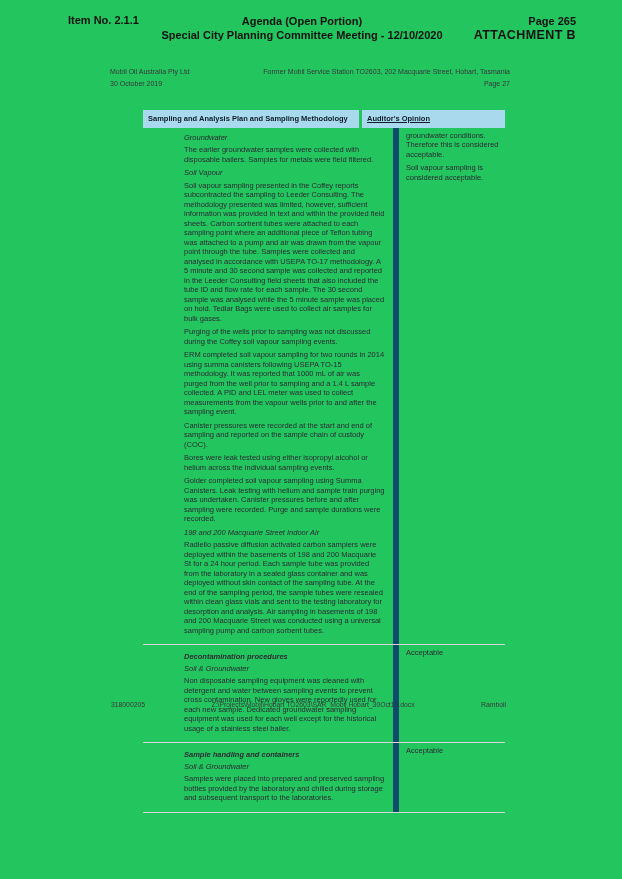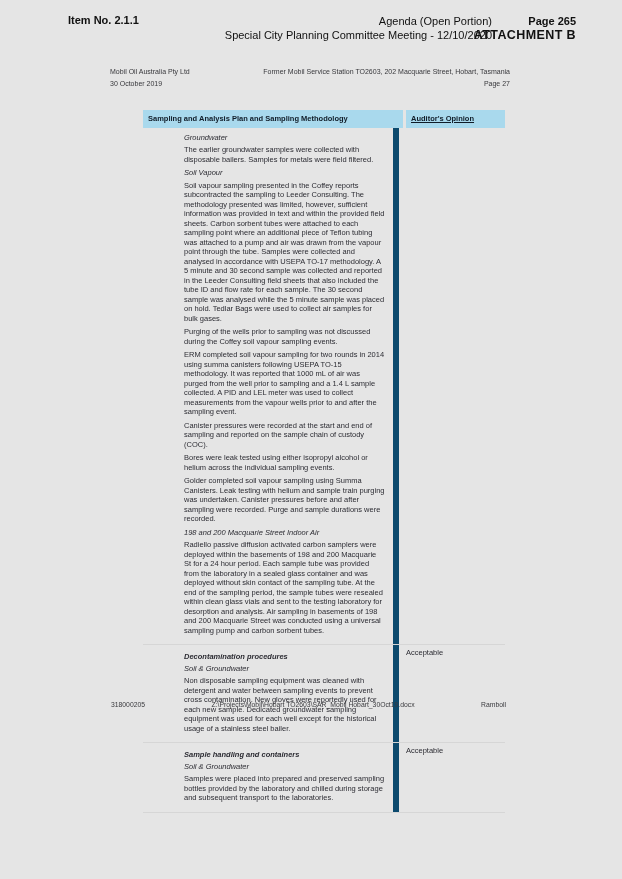--- a/index.html
+++ b/index.html
@@ -1,42 +1,42 @@
 <!DOCTYPE html>
 <html><head>
 <meta charset="utf-8">
 <style>
   html,body{margin:0;padding:0;background:#ffffff;}
   .page{
     position:relative;
     width:622px;height:879px;
-    background:#e5e5e5;
+    background:#22c55e;
     font-family:"Liberation Sans",sans-serif;
     color:#222;
     overflow:hidden;
   }
   
   .agenda-header{position:absolute;top:13px;left:0;right:0;height:40px;}
   .ah-left{position:absolute;left:68px;top:1px;font-size:11px;font-weight:bold;color:#111;}
-  .ah-center{position:absolute;left:282px;top:1px;transform:translateX(-50%);
-             width:420px;text-align:right;font-size:11px;font-weight:normal;line-height:14px;color:#111;}
+  .ah-center{position:absolute;left:302px;top:1px;transform:translateX(-50%);
+             width:420px;text-align:center;font-size:11px;font-weight:bold;line-height:14px;color:#111;}
   .ah-right{position:absolute;right:46px;top:1px;text-align:right;color:#111;}
   .ah-right .pageno{font-size:11px;font-weight:bold;line-height:14px;}
   .ah-right .attachment{font-size:12.5px;font-weight:bold;letter-spacing:.4px;line-height:15px;margin-left:41px;}
   
   .doc-header{position:absolute;top:66px;left:110px;right:112px;
               display:flex;justify-content:space-between;
               font-size:7px;line-height:11.5px;color:#38383c;}
   .dh-right{text-align:right;}
   
   .audit-table{position:absolute;top:110px;left:143px;width:362px;
                font-size:7.5px;line-height:9.5px;color:#2c2c33;}
   .thead{display:flex;gap:3px;}
   .th{font-weight:bold;color:#101c28;padding:4px 5px 4px 5px;box-sizing:border-box;}
-  .th-left{width:260px;}
+  .th-left{width:216px;}
   .th-right{flex:1;}
   .trow{display:flex;border-bottom:1px solid #d6d6d6;}
   .tcell{box-sizing:border-box;}
   .tcell-left{width:220px;border-right:6px solid #0c4a6e;padding:3px 8px 5px 5px;margin-left:36px;}
   .tcell-right{flex:1;padding:3px 3px 5px 7px;}
   .blk{margin:0 0 4px 0;}
   .blk.para{}
   .blk.italic{font-style:italic;margin:2px 0 3px 0;}
   .blk.bold-italic{font-style:italic;font-weight:bold;margin:4px 0 2px 0;}
   
@@ -85,20 +85,24 @@
             <p class="blk italic">Soil Vapour</p>
             <p class="blk para">Soil vapour sampling presented in the Coffey reports subcontracted the sampling to Leeder Consulting. The methodology presented was limited, however, sufficient information was provided in text and within the provided field sheets. Carbon sorbent tubes were attached to each sampling point where an additional piece of Teflon tubing was attached to a pump and air was drawn from the vapour point through the tube. Samples were collected and analysed in accordance with USEPA TO-17 methodology. A 5 minute and 30 second sample was collected and reported in the Leeder Consulting field sheets that also included the tube ID and flow rate for each sample. The 30 second sample was analysed while the 5 minute sample was placed on hold. Tedlar Bags were used to collect air samples for bulk gases.</p>
             <p class="blk para">Purging of the wells prior to sampling was not discussed during the Coffey soil vapour sampling events.</p>
             <p class="blk para">ERM completed soil vapour sampling for two rounds in 2014 using summa canisters following USEPA TO-15 methodology. It was reported that 1000 mL of air was purged from the well prior to sampling and a 1.4 L sample collected. A PID and LEL meter was used to collect measurements from the vapour wells prior to and after the sampling event.</p>
             <p class="blk para">Canister pressures were recorded at the start and end of sampling and reported on the sample chain of custody (COC).</p>
             <p class="blk para">Bores were leak tested using either isopropyl alcohol or helium across the individual sampling events.</p>
             <p class="blk para">Golder completed soil vapour sampling using Summa Canisters. Leak testing with helium and sample train purging was undertaken. Canister pressures before and after sampling were recorded. Purge and sample durations were recorded.</p>
             <p class="blk italic">198 and 200 Macquarie Street Indoor Air</p>
             <p class="blk para">Radiello passive diffusion activated carbon samplers were deployed within the basements of 198 and 200 Macquarie St for a 24 hour period. Each sample tube was provided from the laboratory in a sealed glass container and was deployed without skin contact of the sampling tube. At the end of the sampling period, the sample tubes were resealed within clean glass vials and sent to the testing laboratory for desorption and analysis. Air sampling in basements of 198 and 200 Macquarie Street was conducted using a universal sampling pump and carbon sorbent tubes.</p>
           </div>
+          <div class="tcell tcell-right">
+            <p class="blk para">groundwater conditions. Therefore this is considered acceptable.</p>
+            <p class="blk para">Soil vapour sampling is considered acceptable.</p>
+          </div>
         </div>
         <div class="trow" style="min-height: 72px;">
           <div class="tcell tcell-left">
             <p class="blk bold-italic">Decontamination procedures</p>
             <p class="blk italic">Soil &amp; Groundwater</p>
             <p class="blk para">Non disposable sampling equipment was cleaned with detergent and water between sampling events to prevent cross contamination. New gloves were reportedly used for each new sample. Dedicated groundwater sampling equipment was used for each well except for the historical usage of a stainless steel bailer.</p>
           </div>
           <div class="tcell tcell-right">
             <p class="blk para">Acceptable</p>
           </div>

